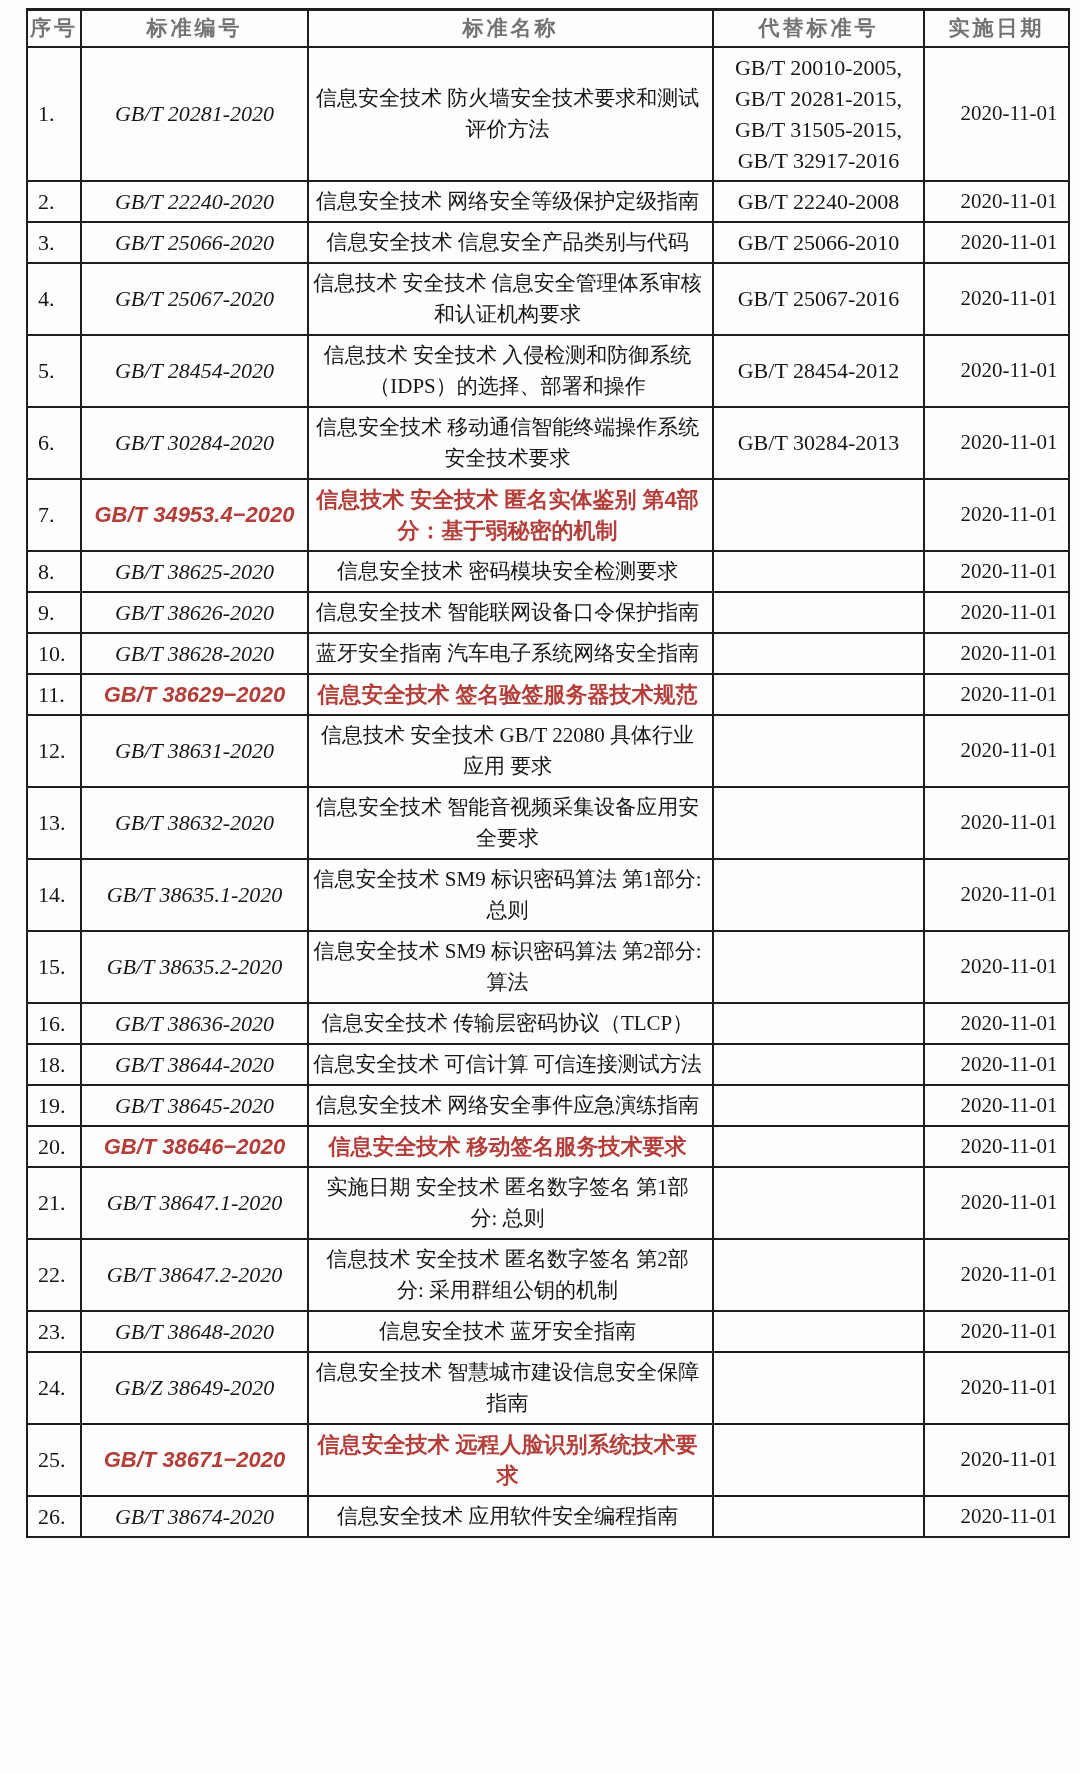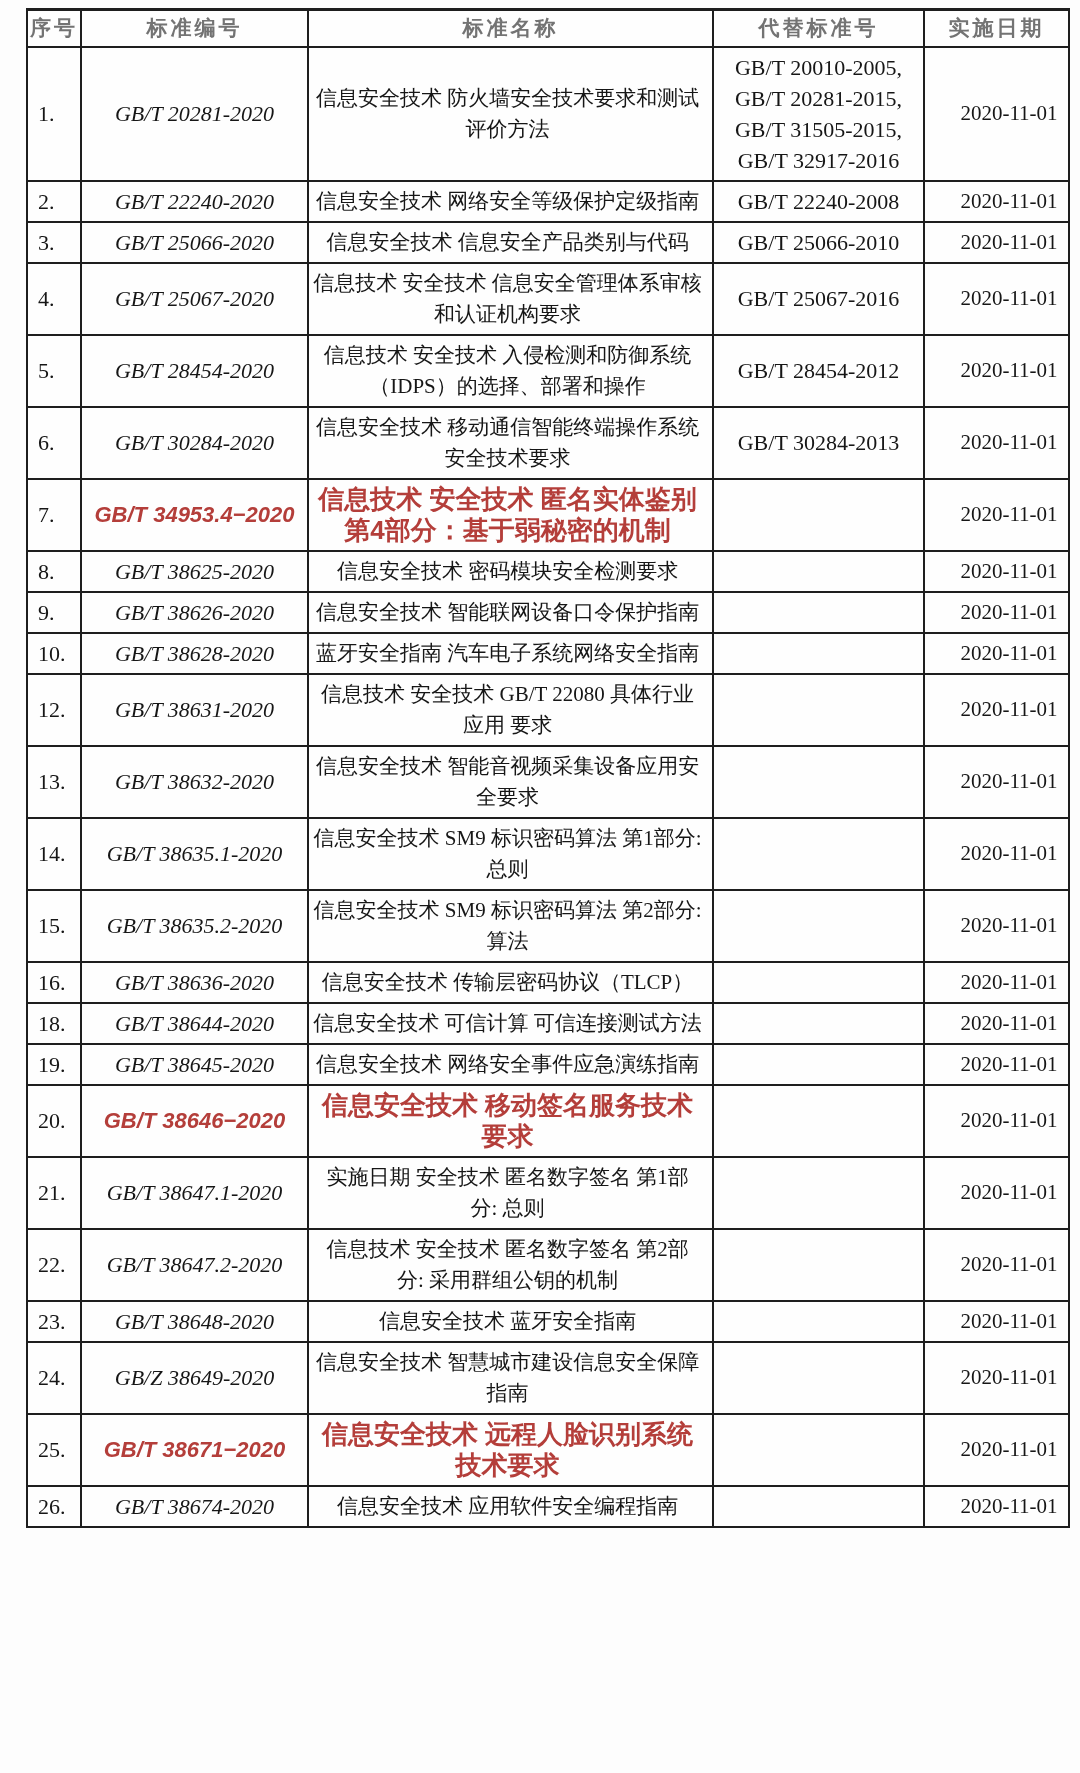--- a/index.html
+++ b/index.html
@@ -78,21 +78,21 @@
     font-size: 21px;
     white-space: nowrap;
     padding-left: 31px;
   }
   tr.hl td.c-code,
   tr.hl td.c-name {
     color: #b43e3a;
     font-family: "Liberation Sans", "DejaVu Sans", sans-serif;
     font-weight: bold;
   }
-  tr.hl td.c-name { font-size: 26px; }
+  tr.hl td.c-name { font-size: 22px; }
 </style>
 </head>
 <body>
 
 <div class="page">
   <table class="std-table">
     <colgroup>
       <col class="c1">
         <col class="c2">
         <col class="c3">
@@ -175,20 +175,27 @@
     <td class="c-repl"></td>
     <td class="c-date">2020-11-01</td>
   </tr>
         <tr>
     <td class="c-no">10.</td>
     <td class="c-code">GB/T 38628-2020</td>
     <td class="c-name">蓝牙安全指南 汽车电子系统网络安全指南</td>
     <td class="c-repl"></td>
     <td class="c-date">2020-11-01</td>
   </tr>
+        <tr class="hl">
+    <td class="c-no">11.</td>
+    <td class="c-code">GB/T 38629−2020</td>
+    <td class="c-name">信息安全技术 签名验签服务器技术规范</td>
+    <td class="c-repl"></td>
+    <td class="c-date">2020-11-01</td>
+  </tr>
         <tr>
     <td class="c-no">12.</td>
     <td class="c-code">GB/T 38631-2020</td>
     <td class="c-name">信息技术 安全技术 GB/T 22080 具体行业应用 要求</td>
     <td class="c-repl"></td>
     <td class="c-date">2020-11-01</td>
   </tr>
         <tr>
     <td class="c-no">13.</td>
     <td class="c-code">GB/T 38632-2020</td>

